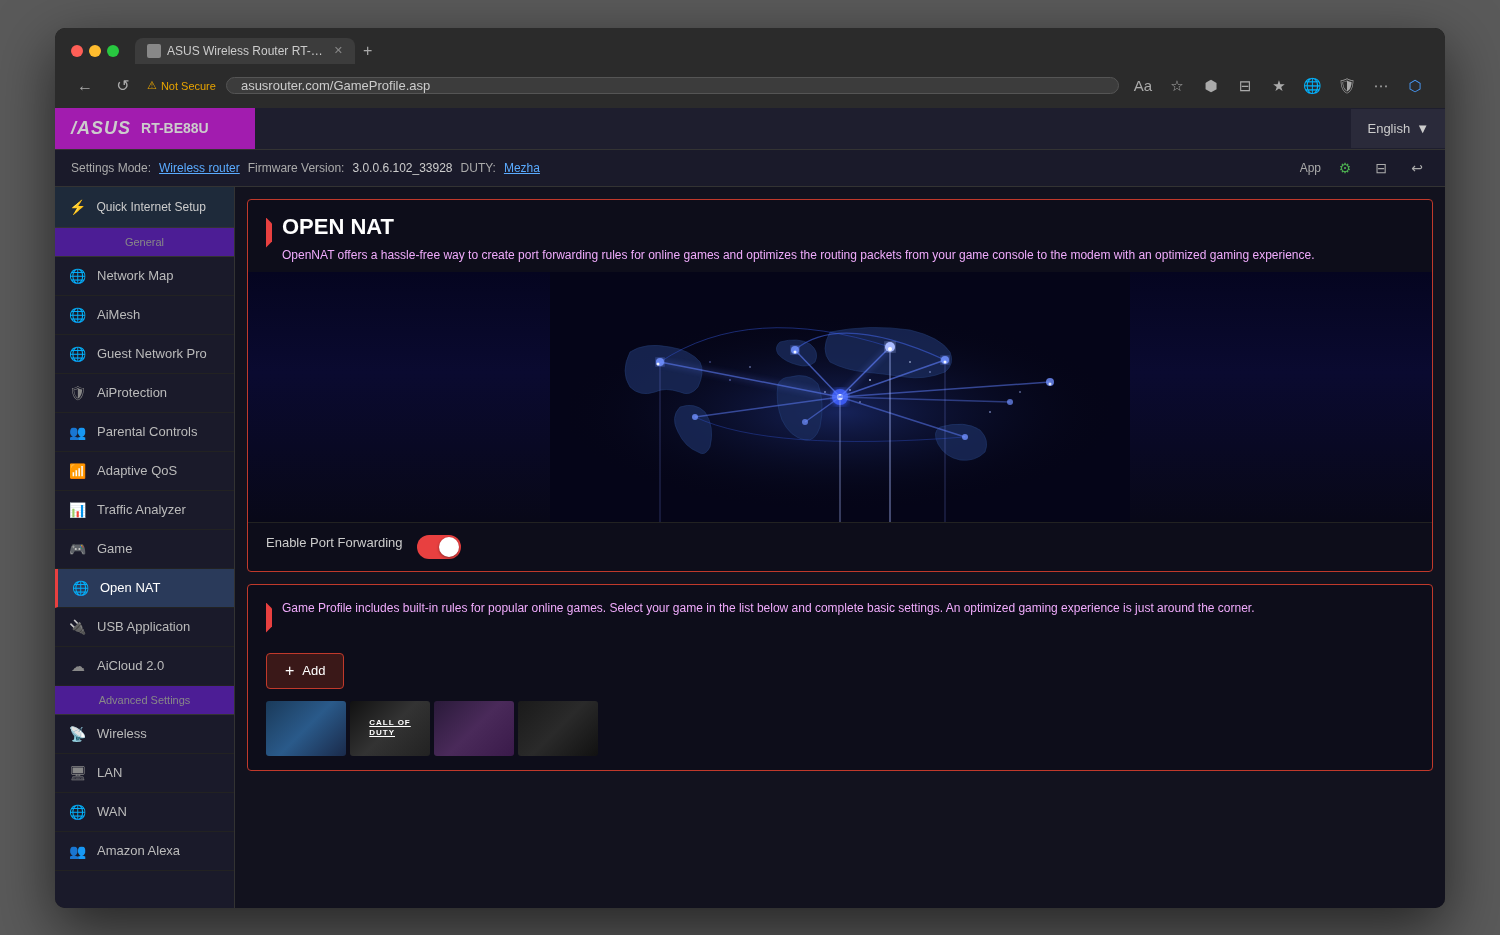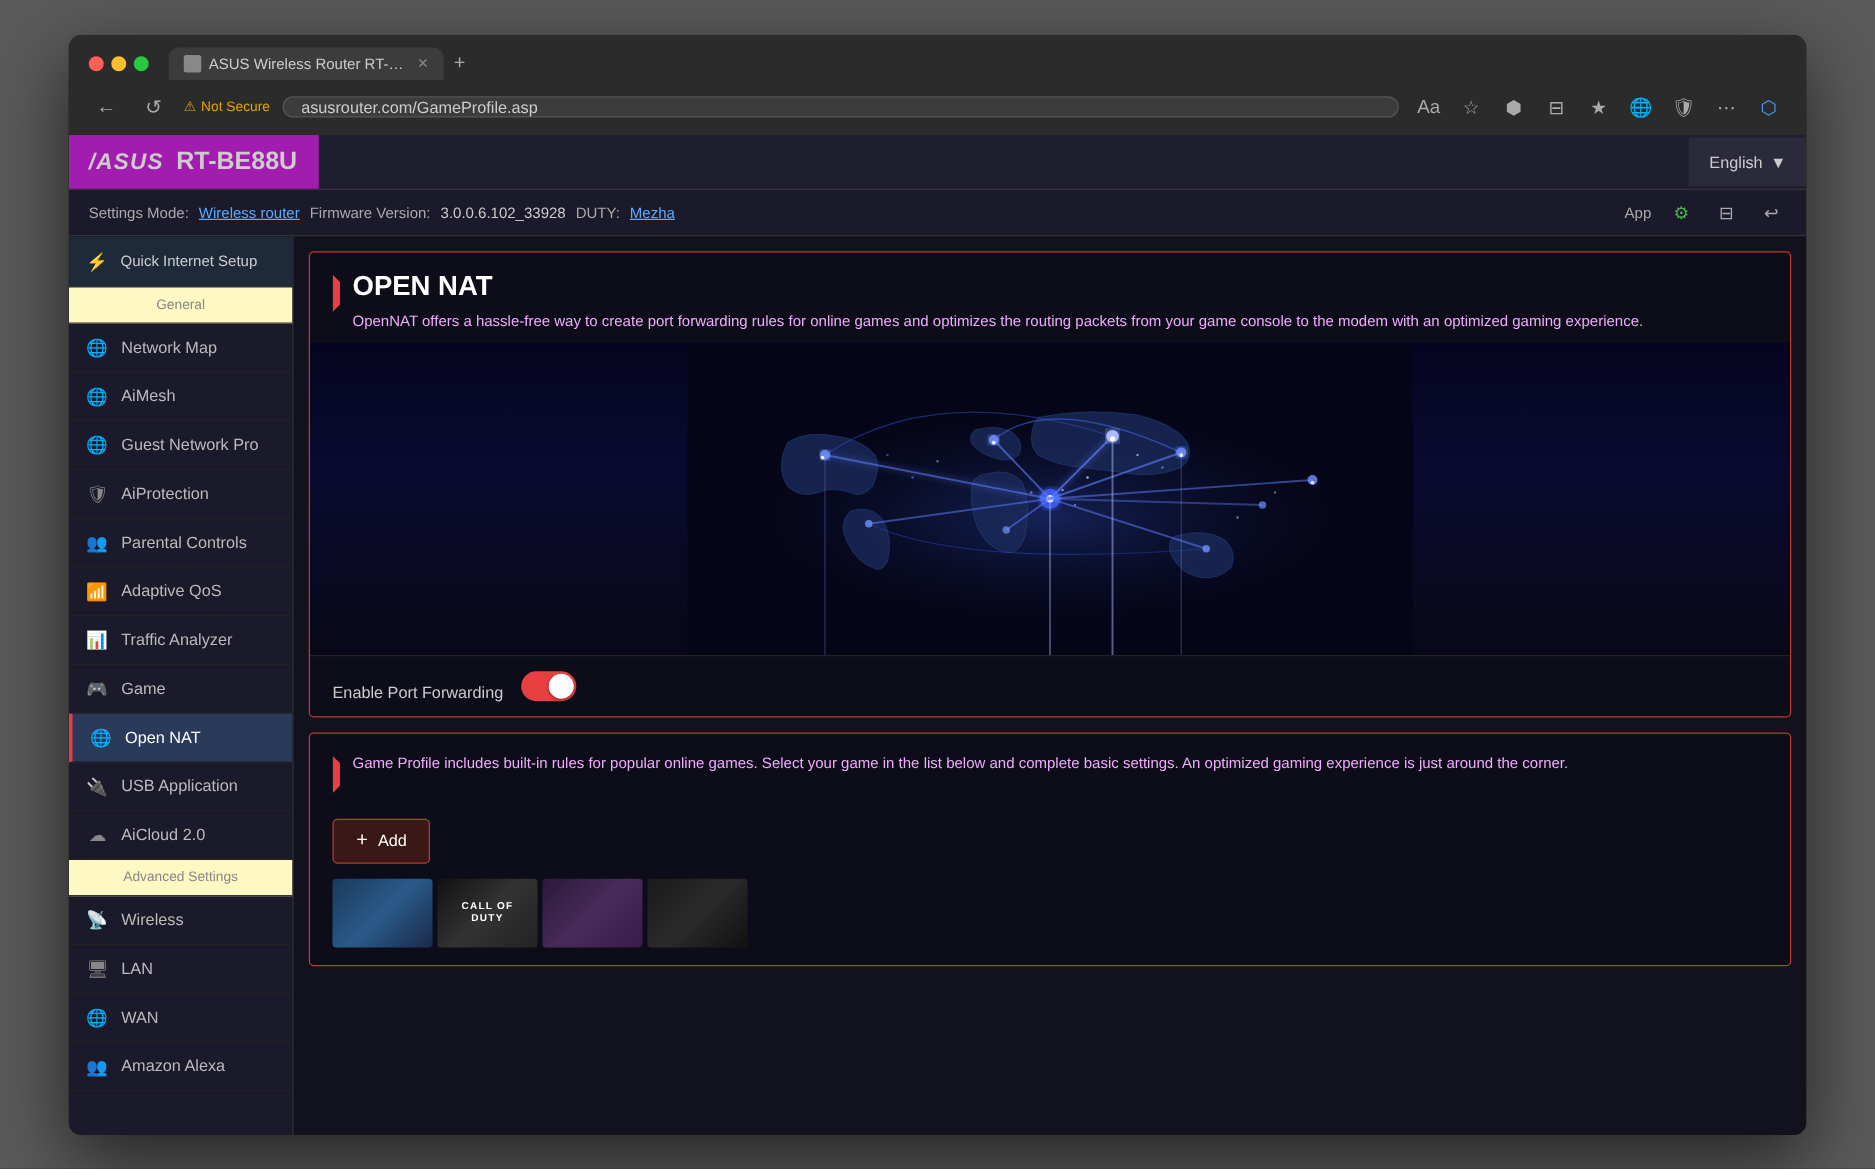--- a/index.html
+++ b/index.html
@@ -159,21 +159,21 @@
       min-width: 200px;
     }
     .asus-logo {
       font-weight: bold;
       font-size: 18px;
       color: #ccc;
       font-style: italic;
       letter-spacing: 1px;
     }
     .model-name {
-      font-size: 20px;
+      font-size: 14px;
       color: #ccc;
       margin-left: 10px;
       font-weight: bold;
     }
     .header-buttons {
       display: flex;
       align-items: center;
       gap: 0;
     }
     .header-btn {
@@ -243,21 +243,21 @@
       background: #1a1a2a;
       border-right: 1px solid #333;
       overflow-y: auto;
       flex-shrink: 0;
     }
     .sidebar-section-header {
       padding: 8px 12px;
       font-size: 11px;
       color: #888;
       text-align: center;
-      background: #fef9c3;
+      background: #4c1d95;
       border-bottom: 1px solid #333;
     }
     .sidebar-item {
       display: flex;
       align-items: center;
       padding: 10px 14px;
       gap: 10px;
       cursor: pointer;
       border-bottom: 1px solid #222;
       color: #bbb;
@@ -345,21 +345,21 @@
       overflow: hidden;
     }
     .network-viz svg {
       width: 100%;
       height: 100%;
     }
 
     
     .toggle-row {
       display: flex;
-      align-items: flex-end;
+      align-items: flex-start;
       padding: 12px 18px;
       gap: 14px;
       border-top: 1px solid #222;
     }
     .toggle-label {
       font-size: 13px;
       color: #ccc;
     }
     .toggle-switch {
       width: 44px;
@@ -748,21 +748,21 @@
             <button class="add-btn">
               <span style="font-size:16px;">+</span>
               <span>Add</span>
             </button>
 
             <div class="game-thumbs">
               <div class="game-thumb game-thumb-1">
                 
               </div>
               <div class="game-thumb game-thumb-2">
-                <span style="font-size:8px; line-height:1.2; text-align:center; padding:4px;">CALL OF<br>DUTY</span>
+                <span style="font-size:8px; line-height:1.2; padding:4px;text-decoration:underline;">CALL OF<br>DUTY</span>
               </div>
               <div class="game-thumb game-thumb-3">
                 
               </div>
               <div class="game-thumb game-thumb-4">
                 
               </div>
             </div>
           </div>
 

